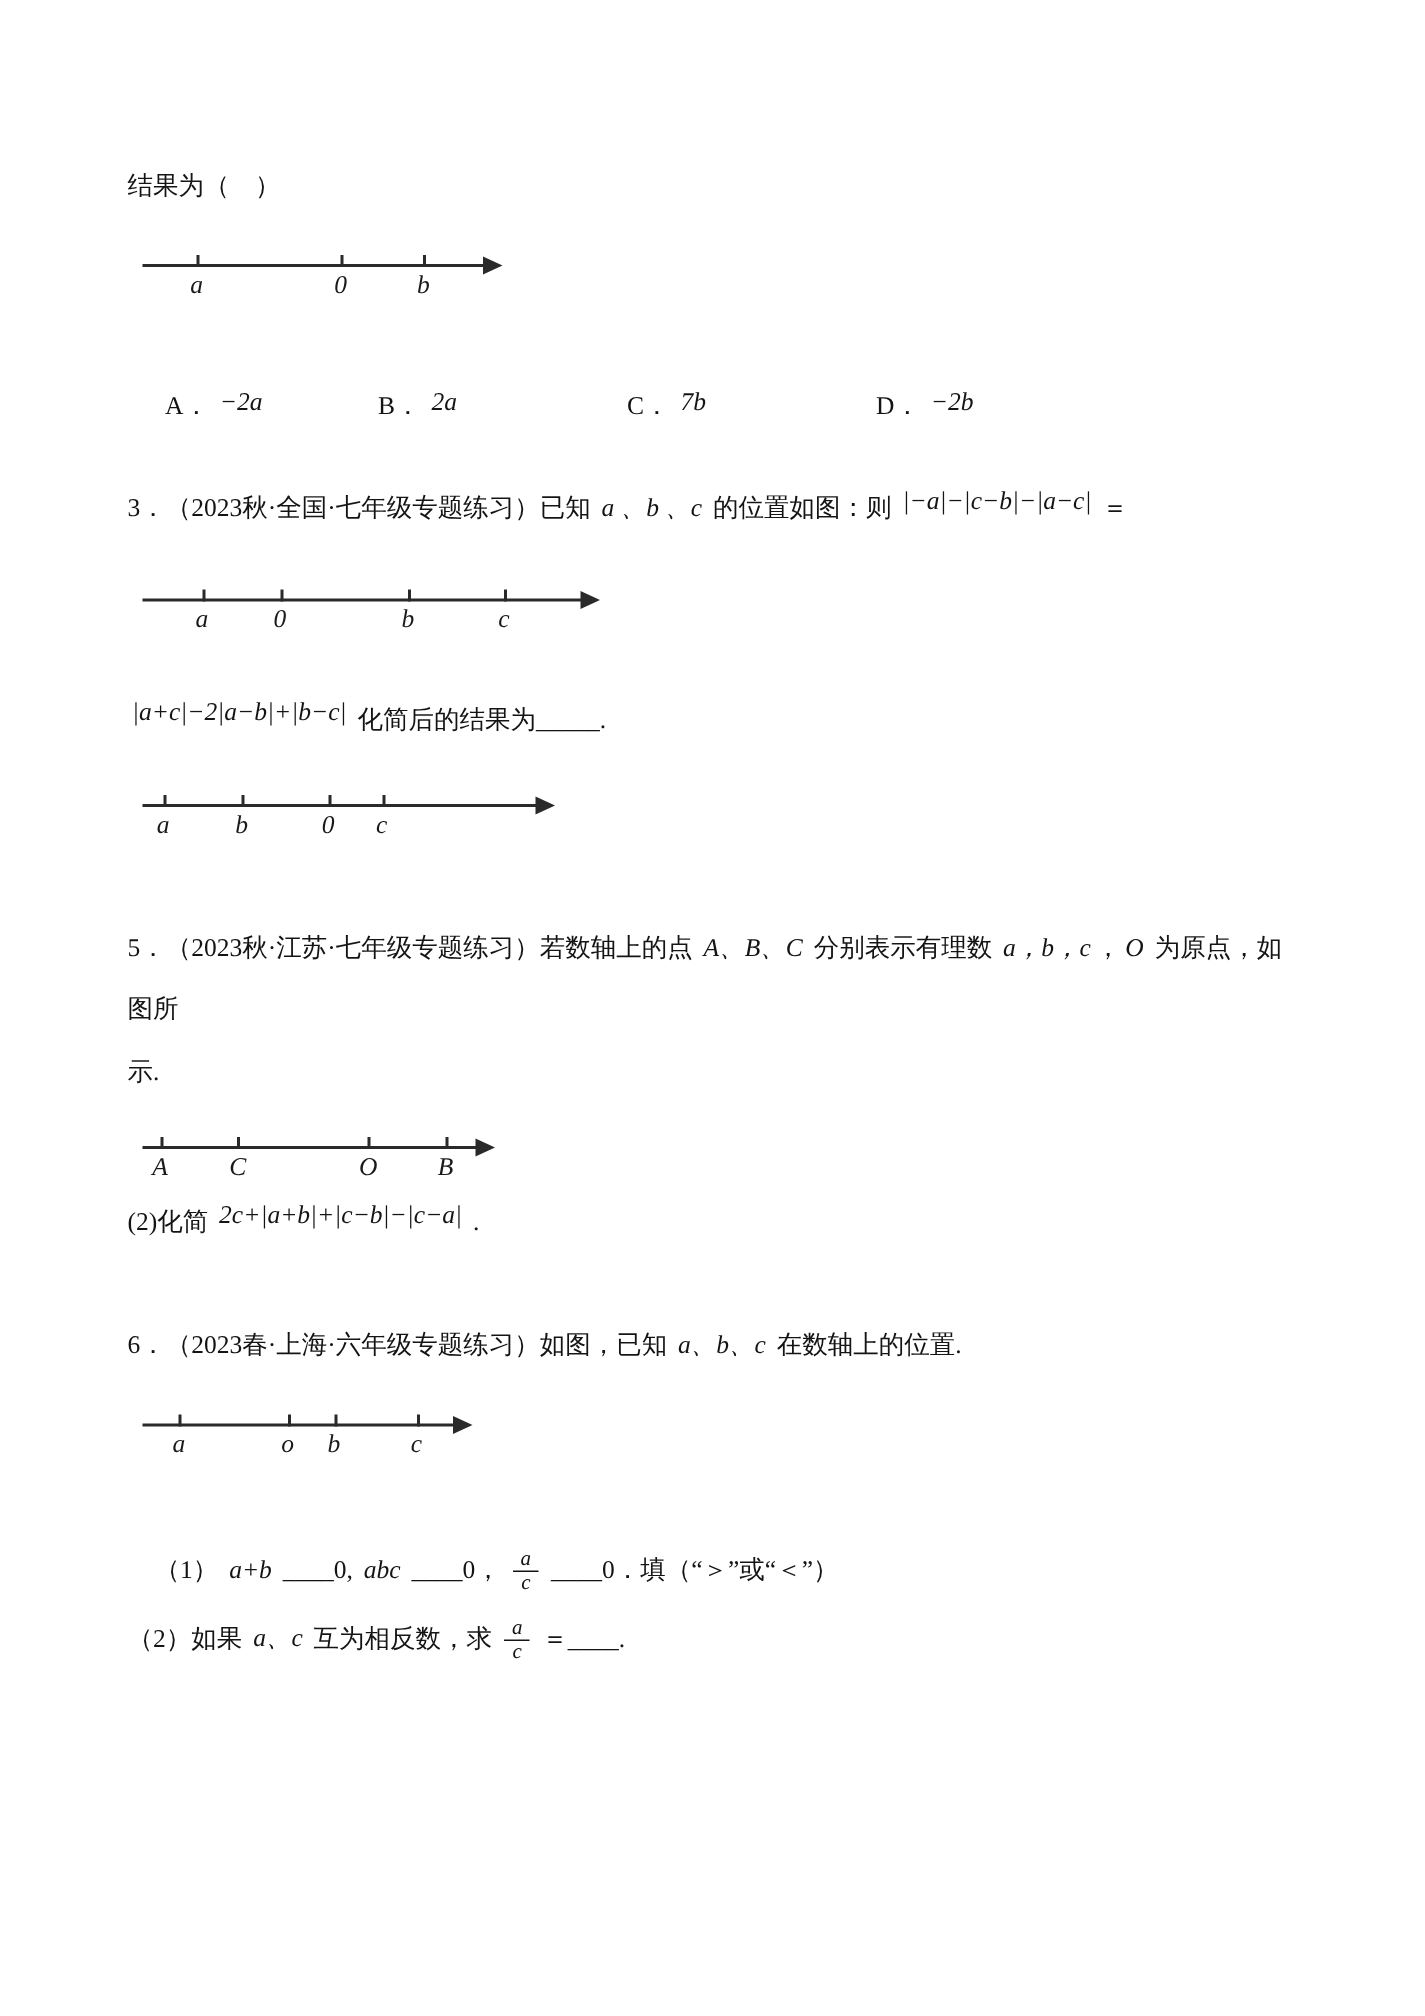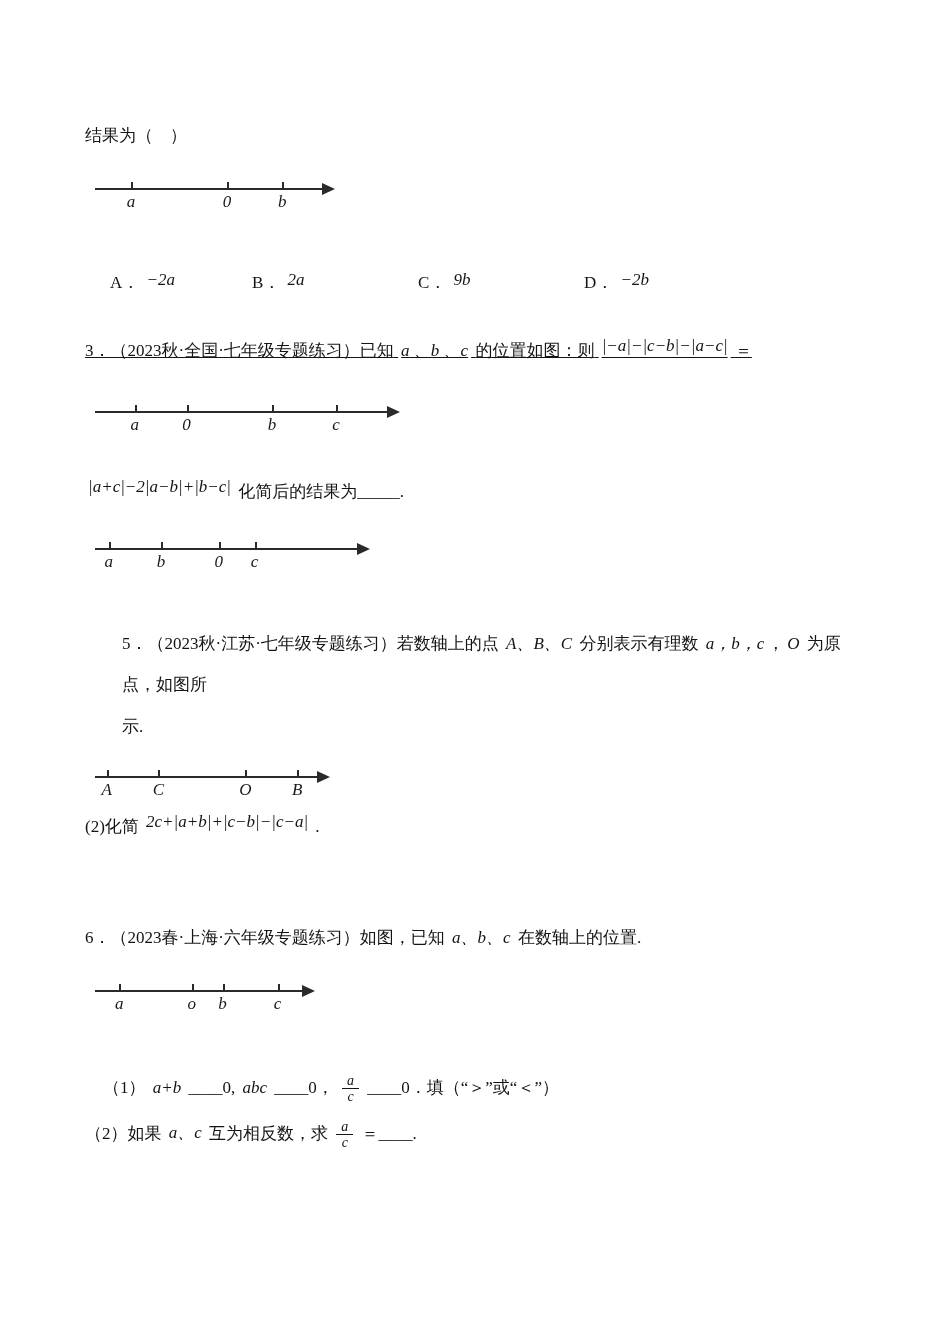--- a/index.html
+++ b/index.html
@@ -39,28 +39,28 @@
   .options-row { display:flex; margin-top:52px; margin-left:25px; }
   .option { width:166px; }
   .option:first-child { width:142px; }
   .opt-math { position:relative; top:-3px; }
 
   
   .frac { display:inline-block; vertical-align:middle; text-align:center; line-height:1.1; margin:0 4px; font-style:italic; }
   .frac .fnum { display:block; font-size:14px; padding:0 5px; }
   .frac .fden { display:block; font-size:14px; padding:0 5px; border-top:1px solid #141414; }
 
-  .mt-intro { margin-top:12px; }
-  .mt-p3    { margin-top:44px;text-decoration:underline; }
+  .mt-intro { margin-top:0; }
+  .mt-p3    { margin-top:44px; }
   .mt-p4    { margin-top:60px; }
   .mt-p4e   { margin-top:38px; }
-  .mt-p5    { margin-top:44px; line-height:2.45;margin-left:37px; }
+  .mt-p5    { margin-top:44px; line-height:2.45; }
   .mt-p5q1  { margin-top:28px; }
   .mt-p5q2  { margin-top:8px; }
-  .mt-p6    { margin-top:86px; }
+  .mt-p6    { margin-top:57px; }
   .mt-p6q1  { margin-top:52px;margin-left:18px; }
   .mt-p6q2  { margin-top:14px; }
 </style>
 </head>
 <body>
 
 <div class="page">
 
   <p class="line mt-intro">
     <span>结果为（　）</span>
@@ -81,21 +81,21 @@
     <span class="option">
       <span>A．</span>
       <span class="math opt-math">−2a</span>
     </span>
     <span class="option">
       <span>B．</span>
       <span class="math opt-math">2a</span>
     </span>
     <span class="option">
       <span>C．</span>
-      <span class="math opt-math">9b</span>
+      <span class="math opt-math">7b</span>
     </span>
     <span class="option">
       <span>D．</span>
       <span class="math opt-math">−2b</span>
     </span>
   </div>
 
   <p class="line mt-p3">
     <span>3．（2023秋·全国·七年级专题练习）已知</span>
     <span class="math">a 、b 、c</span>

